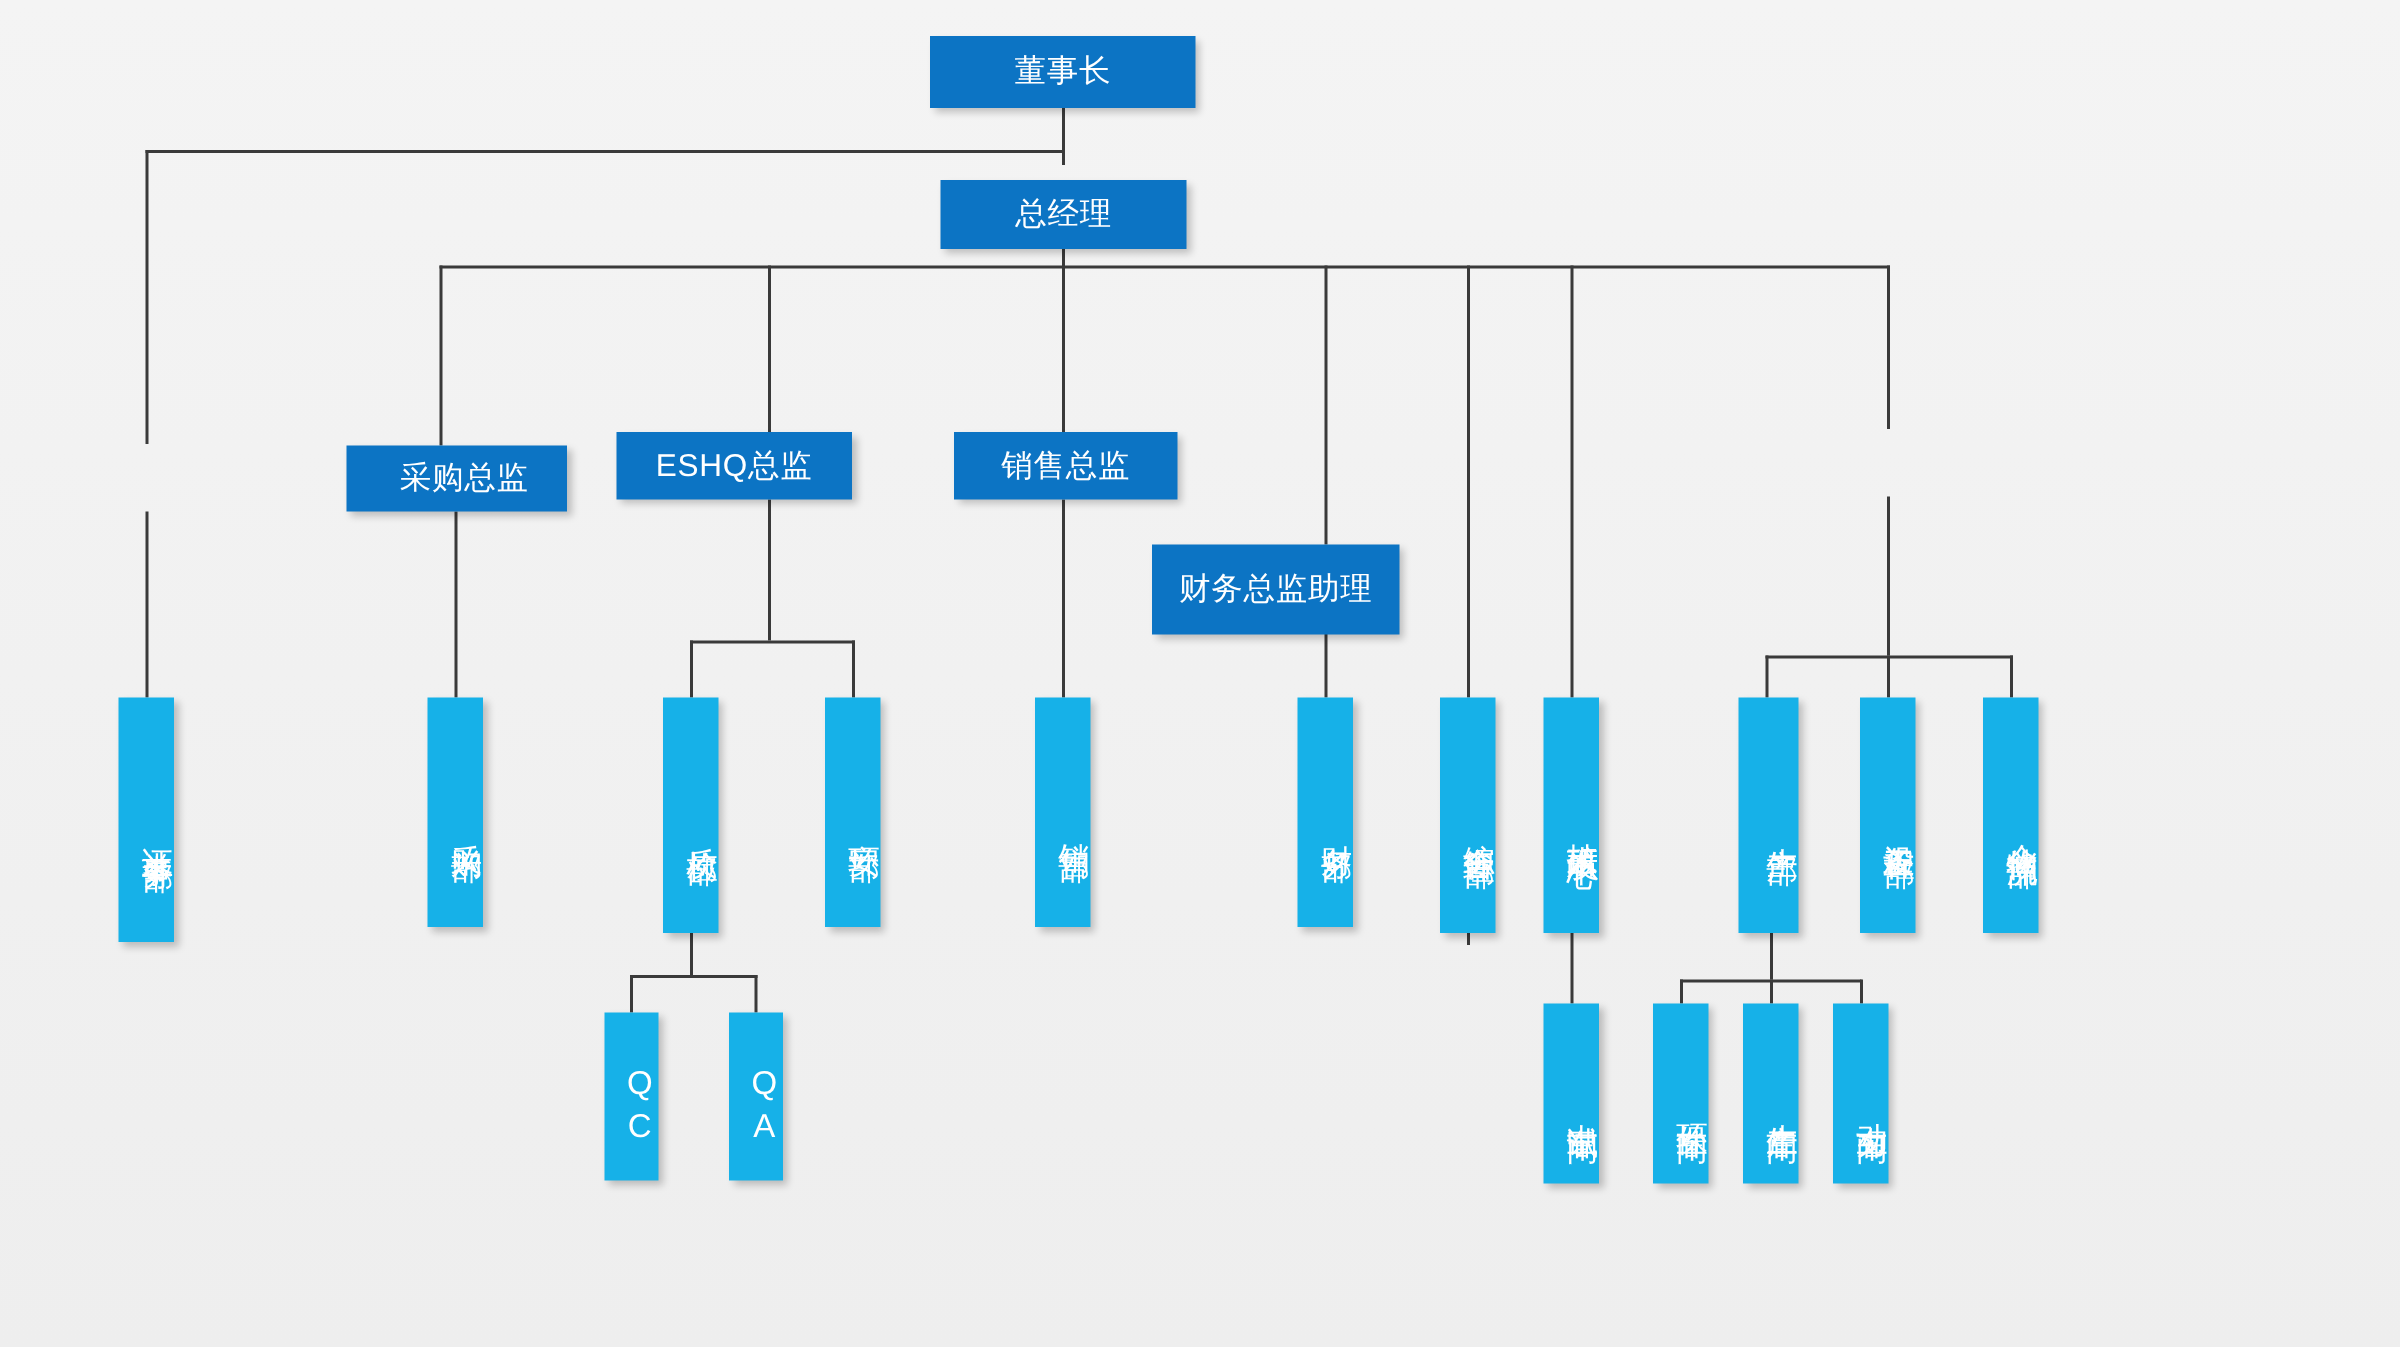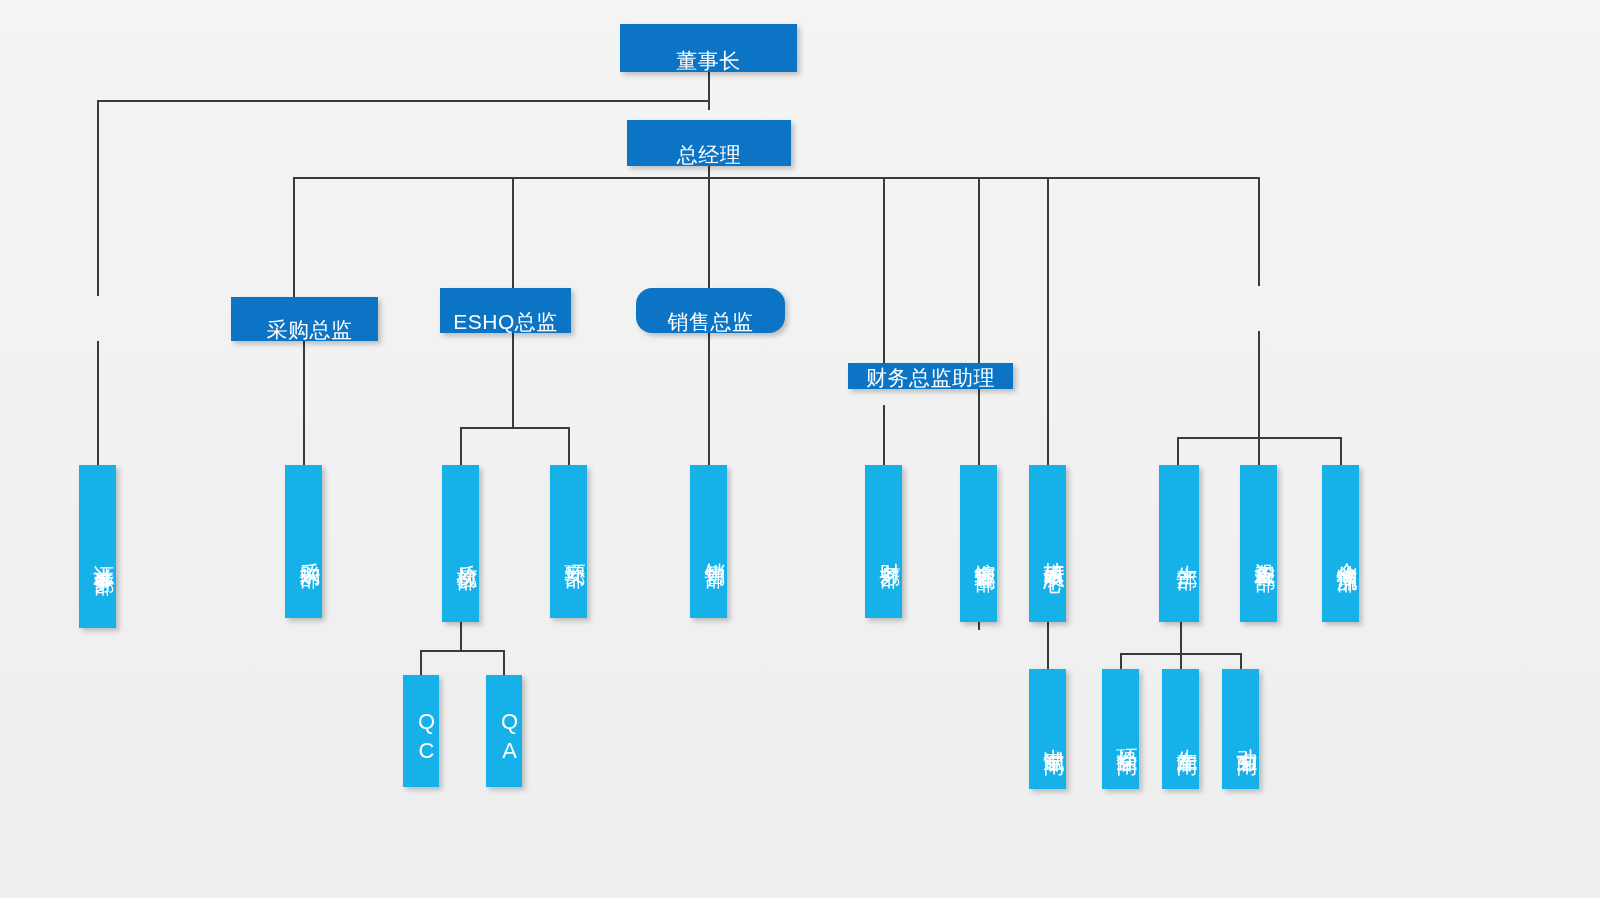--- a/index.html
+++ b/index.html
@@ -34,21 +34,21 @@
     box-sizing: border-box;
     color: #ffffff;
     display: flex;
     align-items: center;
     justify-content: center;
     text-align: center;
     box-shadow: 3px 3px 5px rgba(0,0,0,0.22);
     letter-spacing: 0.5px;
     z-index: 5;
   }
-  .node.dark { background: #0c74c4; align-items: flex-end; }
+  .node.dark { background: #0c74c4; }
   .node.light { background: #16b1e8; }
 
   .node.horiz {
     font-size: 21px;
     line-height: 1.1;
     writing-mode: horizontal-tb;
   }
   .node.vert {
     writing-mode: vertical-rl;
     text-orientation: upright;
@@ -127,29 +127,29 @@
 
   <div class="node dark horiz" style="left:627px; top:120px; width:164px; height:46px;">
     <span>总经理</span>
   </div>
 
 
   <div class="node dark horiz" style="left:231px; top:297px; width:147px; height:44px;padding-left:10px;">
     <span>采购总监</span>
   </div>
 
-  <div class="node dark horiz" style="left:440px; top:288px; width:131px; height:45px;">
+  <div class="node dark horiz" style="left:411px; top:288px; width:157px; height:45px;">
     <span>ESHQ总监</span>
   </div>
 
-  <div class="node dark horiz" style="left:636px; top:288px; width:149px; height:45px;border-radius:16px;">
+  <div class="node dark horiz" style="left:636px; top:288px; width:149px; height:45px;">
     <span>销售总监</span>
   </div>
 
-  <div class="node dark horiz" style="left:848px; top:363px; width:165px; height:26px;">
+  <div class="node dark horiz" style="left:768px; top:363px; width:165px; height:60px;">
     <span>财务总监助理</span>
   </div>
 
 
   <div class="node light vert" style="left:79px; top:465px; width:37px; height:163px;">
     <span>证券事务部</span>
   </div>
 
   <div class="node light vert" style="left:285px; top:465px; width:37px; height:153px;">
     <span>采购部</span>

